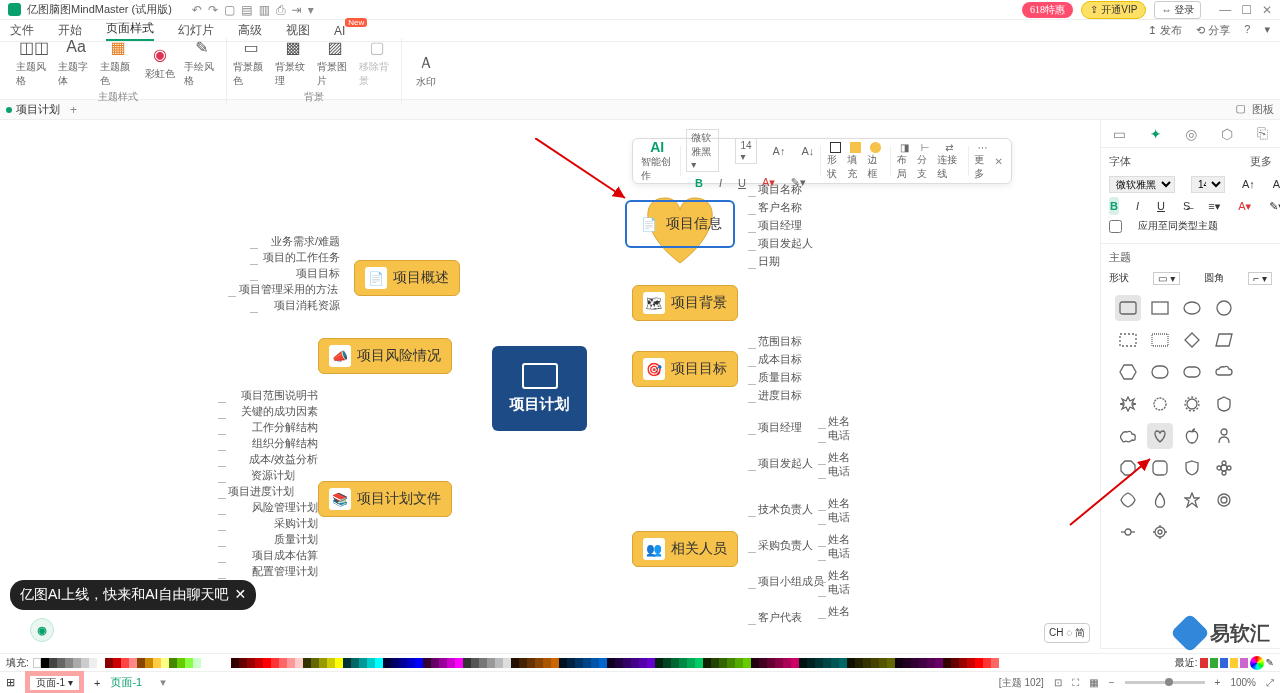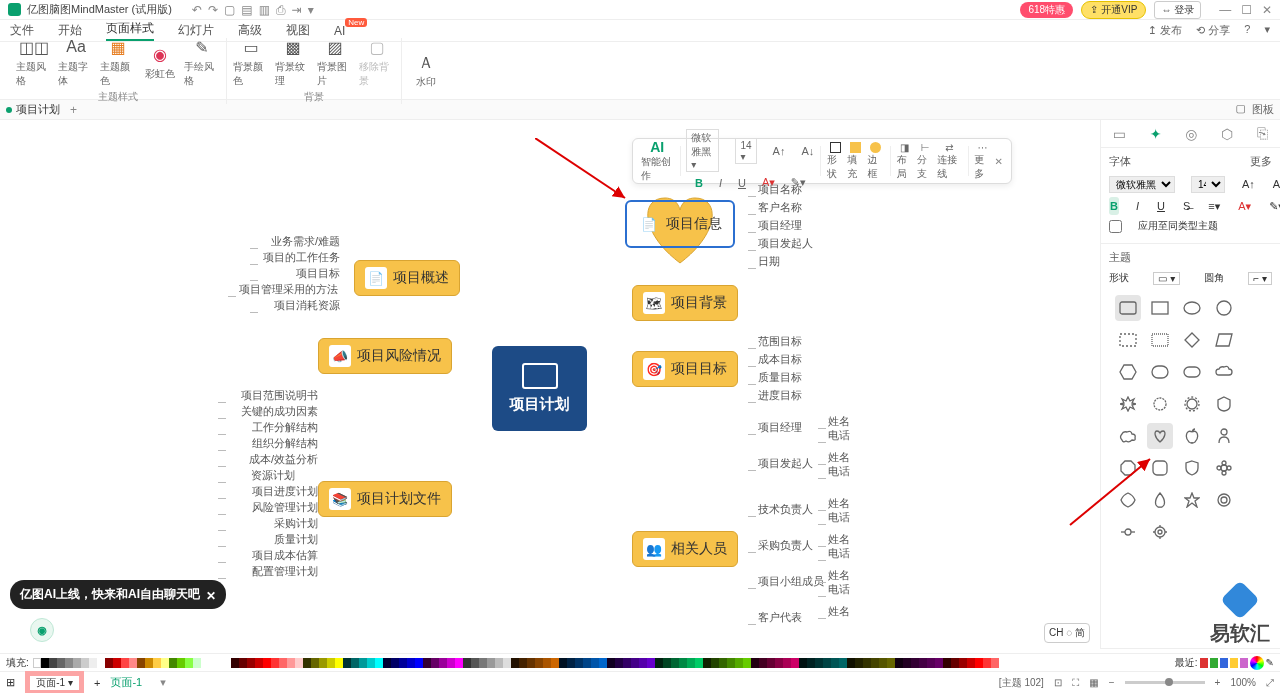--- a/index.html
+++ b/index.html
@@ -6,21 +6,21 @@
 body { font-family: "Microsoft YaHei", sans-serif; font-size: 12px; color: #333; background: #fff; overflow: hidden; }
 .app { width: 1280px; height: 693px; position: relative; }
 
 
 .titlebar { height: 20px; background: #fff; display: flex; align-items: center; padding: 0 8px; border-bottom: 1px solid #eee; }
 .titlebar .logo { width: 13px; height: 13px; background: #0aa06e; border-radius: 3px; margin-right: 6px; }
 .titlebar .title { font-size: 11px; color: #444; }
 .titlebar .qat { margin-left: 20px; display: flex; gap: 6px; color: #888; }
 .titlebar .qat span { cursor: pointer; font-size: 12px; }
 .titlebar .right { margin-left: auto; display: flex; gap: 8px; align-items: center; }
-.badge618 { background: #ff4d6d; color: #fff; border-radius: 10px; padding: 1px 8px; font-size: 10px; }
+.badge618 { background: #ff4d6d; color: #fff; border-radius: 10px; padding: 1px 8px; font-size: 10px; font-family: Liberation Serif, serif; }
 .vip { background: #ffe066; border-radius: 10px; padding: 1px 8px; font-size: 10px; border: 1px solid #e6c200; }
 .login { border: 1px solid #ccc; border-radius: 3px; padding: 1px 6px; font-size: 10px; }
 .winbtns { display: flex; gap: 10px; color: #888; margin-left: 10px; }
 
 
 .menubar { height: 22px; display: flex; align-items: center; padding: 0 10px; gap: 24px; border-bottom: 1px solid #eee; font-size: 12px; }
 .menubar .mi { color: #555; cursor: pointer; text-align: right; }
 .menubar .mi.active { color: #333; border-bottom: 2px solid #09a06e; padding-bottom: 2px; }
 .menubar .ai { position: relative; }
 .menubar .ai::after { content: "New"; background: #ff5a3c; color: #fff; font-size: 8px; border-radius: 3px; padding: 0 3px; position: absolute; top: -6px; right: -22px; }
@@ -51,21 +51,21 @@
 .node { position: absolute; border-radius: 6px; display: flex; align-items: center; justify-content: center; font-size: 13px; }
 .center-node { left: 492px; top: 226px; width: 95px; height: 85px; background: #1d4b86; color: #fff; font-weight: bold; flex-direction: column; font-size: 15px; }
 .center-node .monitor { width: 36px; height: 26px; border: 2px solid #fff; border-radius: 3px; margin-bottom: 6px; }
 .branch { background: #f7c24a; color: #333; border: 1px solid #d9a431; height: 36px; padding: 0 10px; display: flex; align-items: center; gap: 6px; font-size: 14px; font-weight: 500; }
 .branch .bico { width: 22px; height: 22px; background: #fff; border-radius: 3px; display: inline-flex; align-items: center; justify-content: center; font-size: 13px; }
 .sel { border: 2px solid #2b6fd0 !important; background: transparent !important; }
 .heart { position: absolute; left: 625px; top: 68px; width: 110px; height: 80px; }
 .heart svg { width: 100%; height: 100%; }
 .leaf { position: absolute; font-size: 11px; color: #555; white-space: nowrap; }
 .leaf::before { content: ""; position: absolute; left: -10px; bottom: 0; width: 8px; height: 1px; background: #bbb; }
-.toast { position: absolute; left: 10px; top: 460px; background: #222; color: #fff; font-size: 12px; padding: 6px 10px; border-radius: 14px; display: flex; align-items: flex-end; gap: 6px; font-weight: bold; }
+.toast { position: absolute; left: 10px; top: 460px; background: #222; color: #fff; font-size: 14px; padding: 6px 10px; border-radius: 14px; display: flex; align-items: flex-start; gap: 6px; }
 .toast .x { cursor: pointer; }
 .aibub { position: absolute; left: 30px; top: 498px; width: 24px; height: 24px; border-radius: 50%; background: #e9f7f0; display: flex; align-items: center; justify-content: center; color: #0aa06e; font-weight: bold; font-size: 11px; border:1px solid #bfe8d6;}
 
 
 .float-tb { position: absolute; left: 632px; top: 18px; width: 380px; height: 46px; border: 1px solid #ddd; border-radius: 6px; background: #fff; box-shadow: 0 2px 6px rgba(0,0,0,.08); display: flex; align-items: center; padding: 0 8px; gap: 4px; }
 .float-tb .col { display: flex; flex-direction: column; align-items: center; font-size: 10px; color: #666; }
 .float-tb .ai { color: #09a06e; font-weight: bold; font-size: 14px; }
 .float-tb .sep { width: 1px; height: 30px; background: #eee; margin: 0 2px; }
 .float-tb .sel-font { border: 1px solid #ddd; font-size: 10px; padding: 1px 4px; }
 .float-tb .btn { font-size: 11px; cursor: pointer; }
@@ -97,21 +97,21 @@
 .colorbar .lab { font-size: 10px; margin-right: 4px; }
 .colorbar .sw { width: 8px; height: 10px; }
 .colorbar .recent { margin-left: auto; display: flex; align-items: center; gap: 2px; font-size: 10px; }
 .statusbar { position: absolute; bottom: 0; left: 0; right: 0; height: 22px; border-top: 1px solid #eee; display: flex; align-items: center; padding: 0 6px; font-size: 11px; gap: 10px; }
 .statusbar .page-sel { border: 5px solid #fca5a5; padding: 0 6px; font-size: 10px; }
 .statusbar .r { margin-left: auto; display: flex; gap: 10px; align-items: center; font-size: 10px; color: #666; }
 .zoom-bar { width: 80px; height: 3px; background: #ccc; position: relative; }
 .zoom-bar .knob { position: absolute; left: 50%; top: -3px; width: 8px; height: 8px; background: #888; border-radius: 50%; }
 
 
-.watermark { position: absolute; right: 10px; bottom: 46px; display: flex; align-items: center; gap: 6px; opacity: .9; flex-direction: column; }
+.watermark { position: absolute; right: 10px; bottom: 46px; display: flex; align-items: center; gap: 6px; opacity: .9; }
 .watermark .wm-ico { width: 28px; height: 28px; background: #1b7cd6; border-radius: 6px; transform: rotate(45deg); }
 .watermark .wm-txt { font-size: 20px; font-weight: bold; color: #333; }
 
 .lang-pill { position: absolute; right: 10px; top: 503px; border: 1px solid #ccc; border-radius: 4px; font-size: 10px; padding: 2px 4px; background: #fff; }
 </style>
 </head>
 <body>
 <div class="app">
 
 <div class="titlebar">
@@ -312,21 +312,21 @@
     <div class="leaf" style="left:260px;top:146px;text-align:right;width:80px">项目目标</div>
     <div class="leaf" style="left:238px;top:162px;text-align:right;width:100px">项目管理采用的方法</div>
     <div class="leaf" style="left:260px;top:178px;text-align:right;width:80px">项目消耗资源</div>
 
     <div class="leaf" style="left:228px;top:268px;width:90px;text-align:right">项目范围说明书</div>
     <div class="leaf" style="left:228px;top:284px;width:90px;text-align:right">关键的成功因素</div>
     <div class="leaf" style="left:228px;top:300px;width:90px;text-align:right">工作分解结构</div>
     <div class="leaf" style="left:228px;top:316px;width:90px;text-align:right">组织分解结构</div>
     <div class="leaf" style="left:228px;top:332px;width:90px;text-align:right">成本/效益分析</div>
     <div class="leaf" style="left:228px;top:348px;width:90px;text-align:center">资源计划</div>
-    <div class="leaf" style="left:228px;top:364px;width:90px;text-align:right">项目进度计划</div>
+    <div class="leaf" style="left:228px;top:364px;width:90px;">项目进度计划</div>
     <div class="leaf" style="left:228px;top:380px;width:90px;text-align:right">风险管理计划</div>
     <div class="leaf" style="left:228px;top:396px;width:90px;text-align:right">采购计划</div>
     <div class="leaf" style="left:228px;top:412px;width:90px;text-align:right">质量计划</div>
     <div class="leaf" style="left:228px;top:428px;width:90px;text-align:right">项目成本估算</div>
     <div class="leaf" style="left:228px;top:444px;width:90px;text-align:right">配置管理计划</div>
 
     <div class="heart">
       <svg viewBox="0 0 100 80">
             <path d="M50,75 C10,45 10,10 35,10 C48,10 50,22 50,22 C50,22 52,10 65,10 C90,10 90,45 50,75 Z" fill="#f7c24a" stroke="#d9a431"></path>
           </svg>

